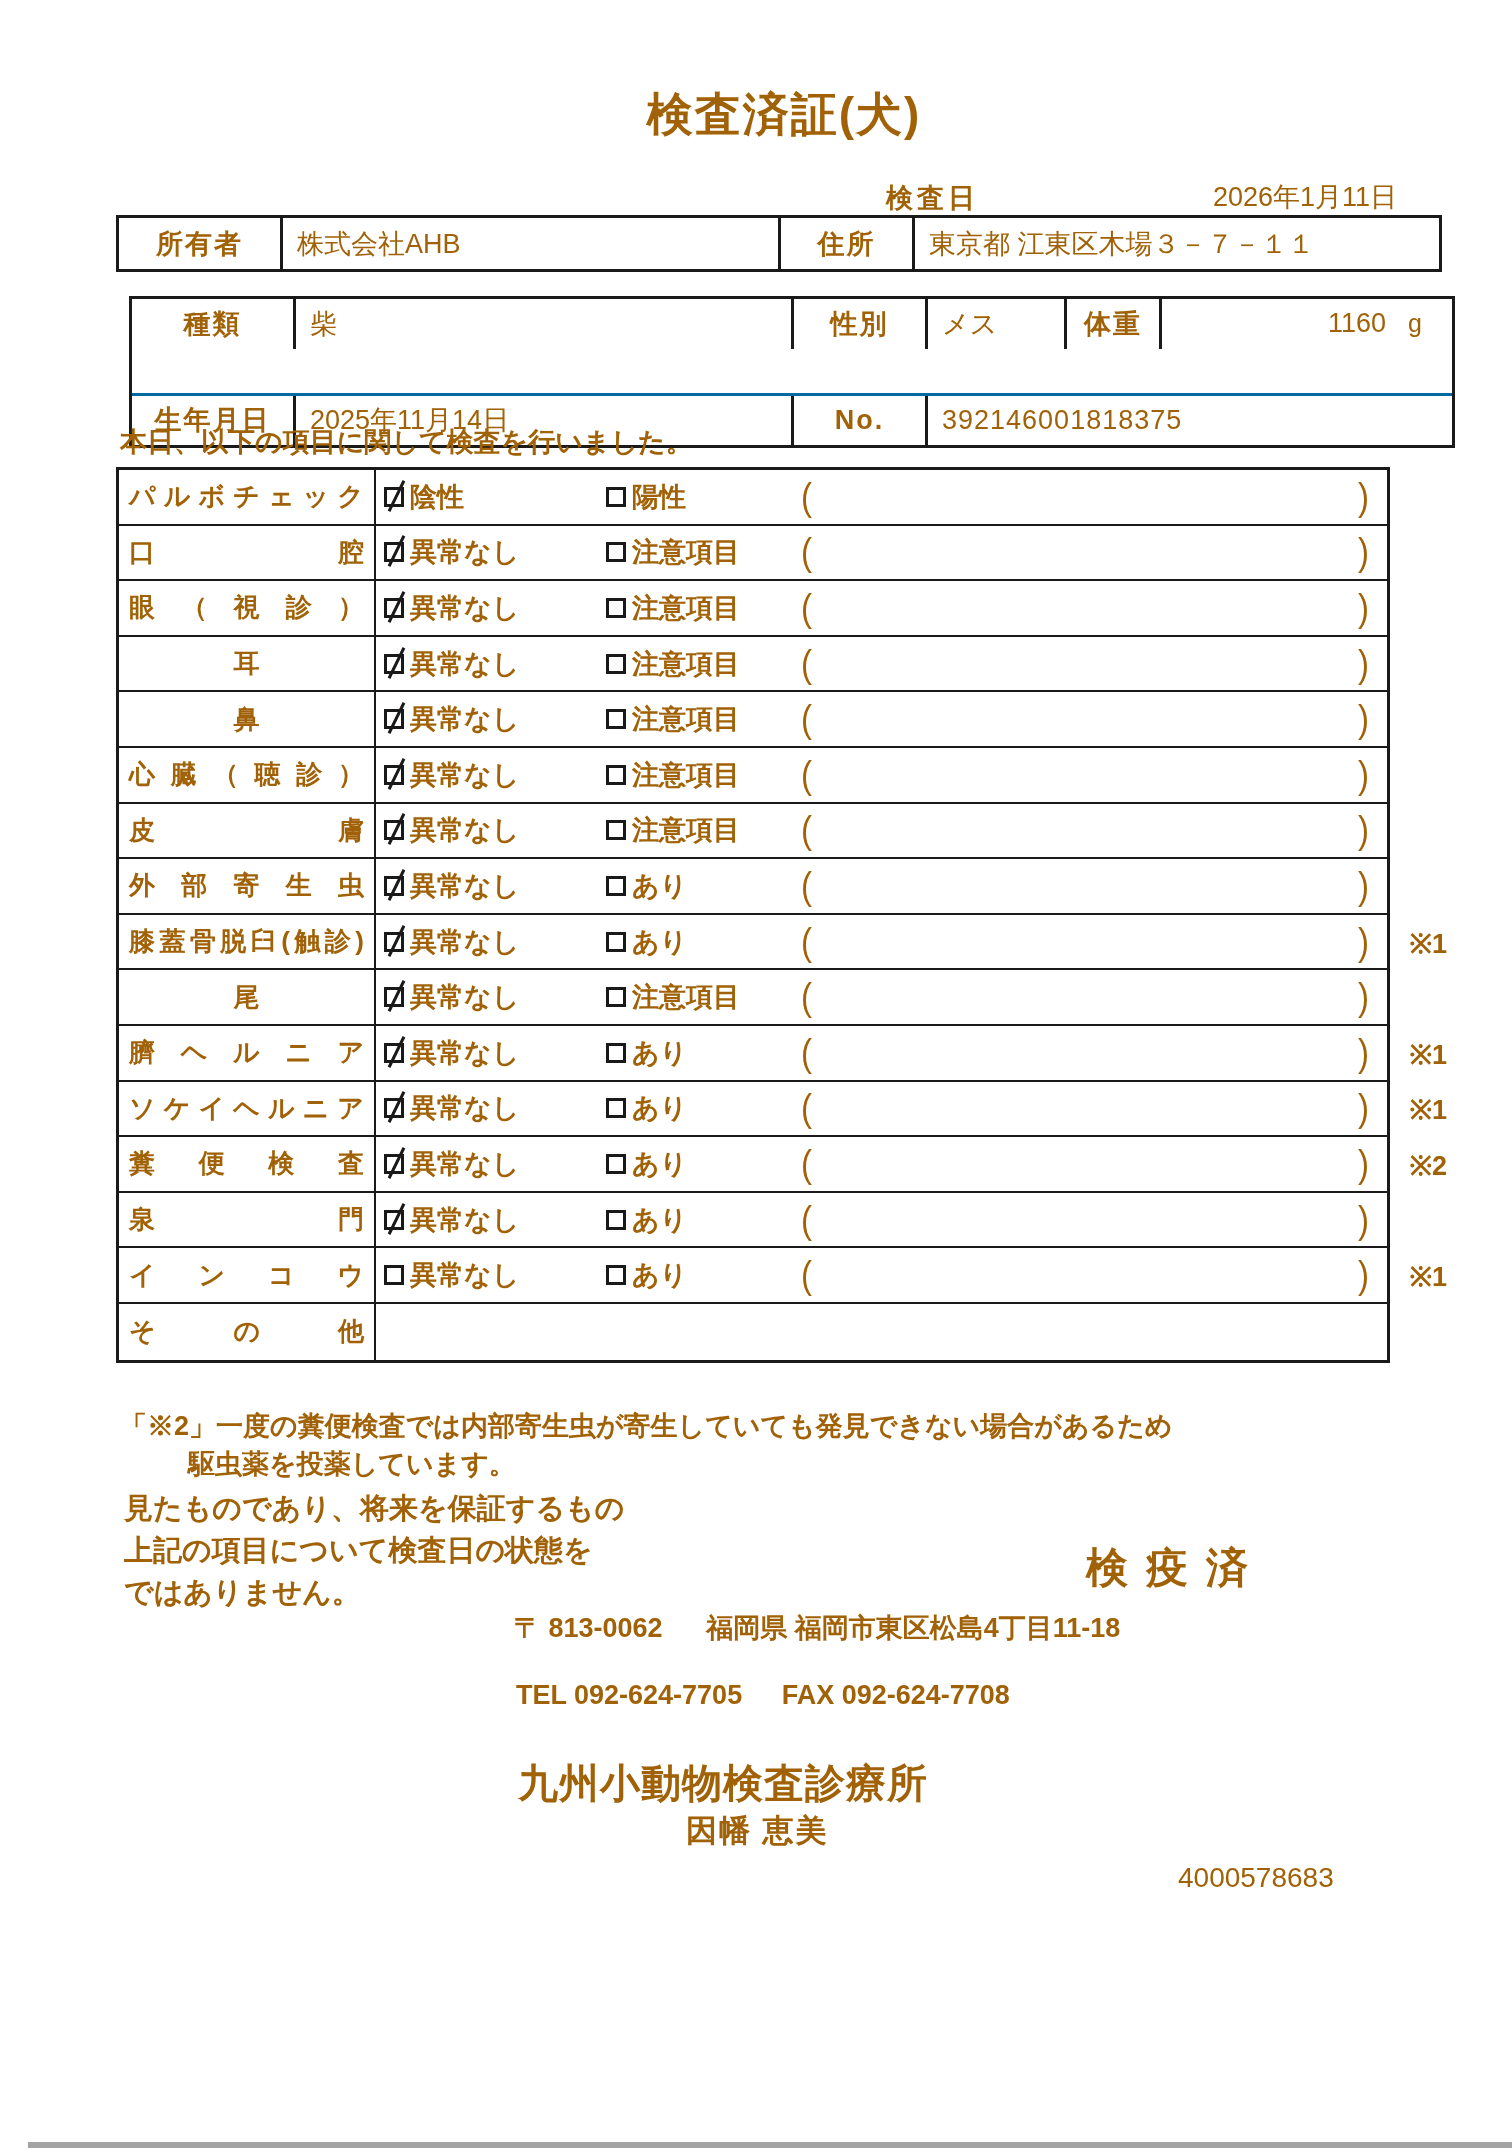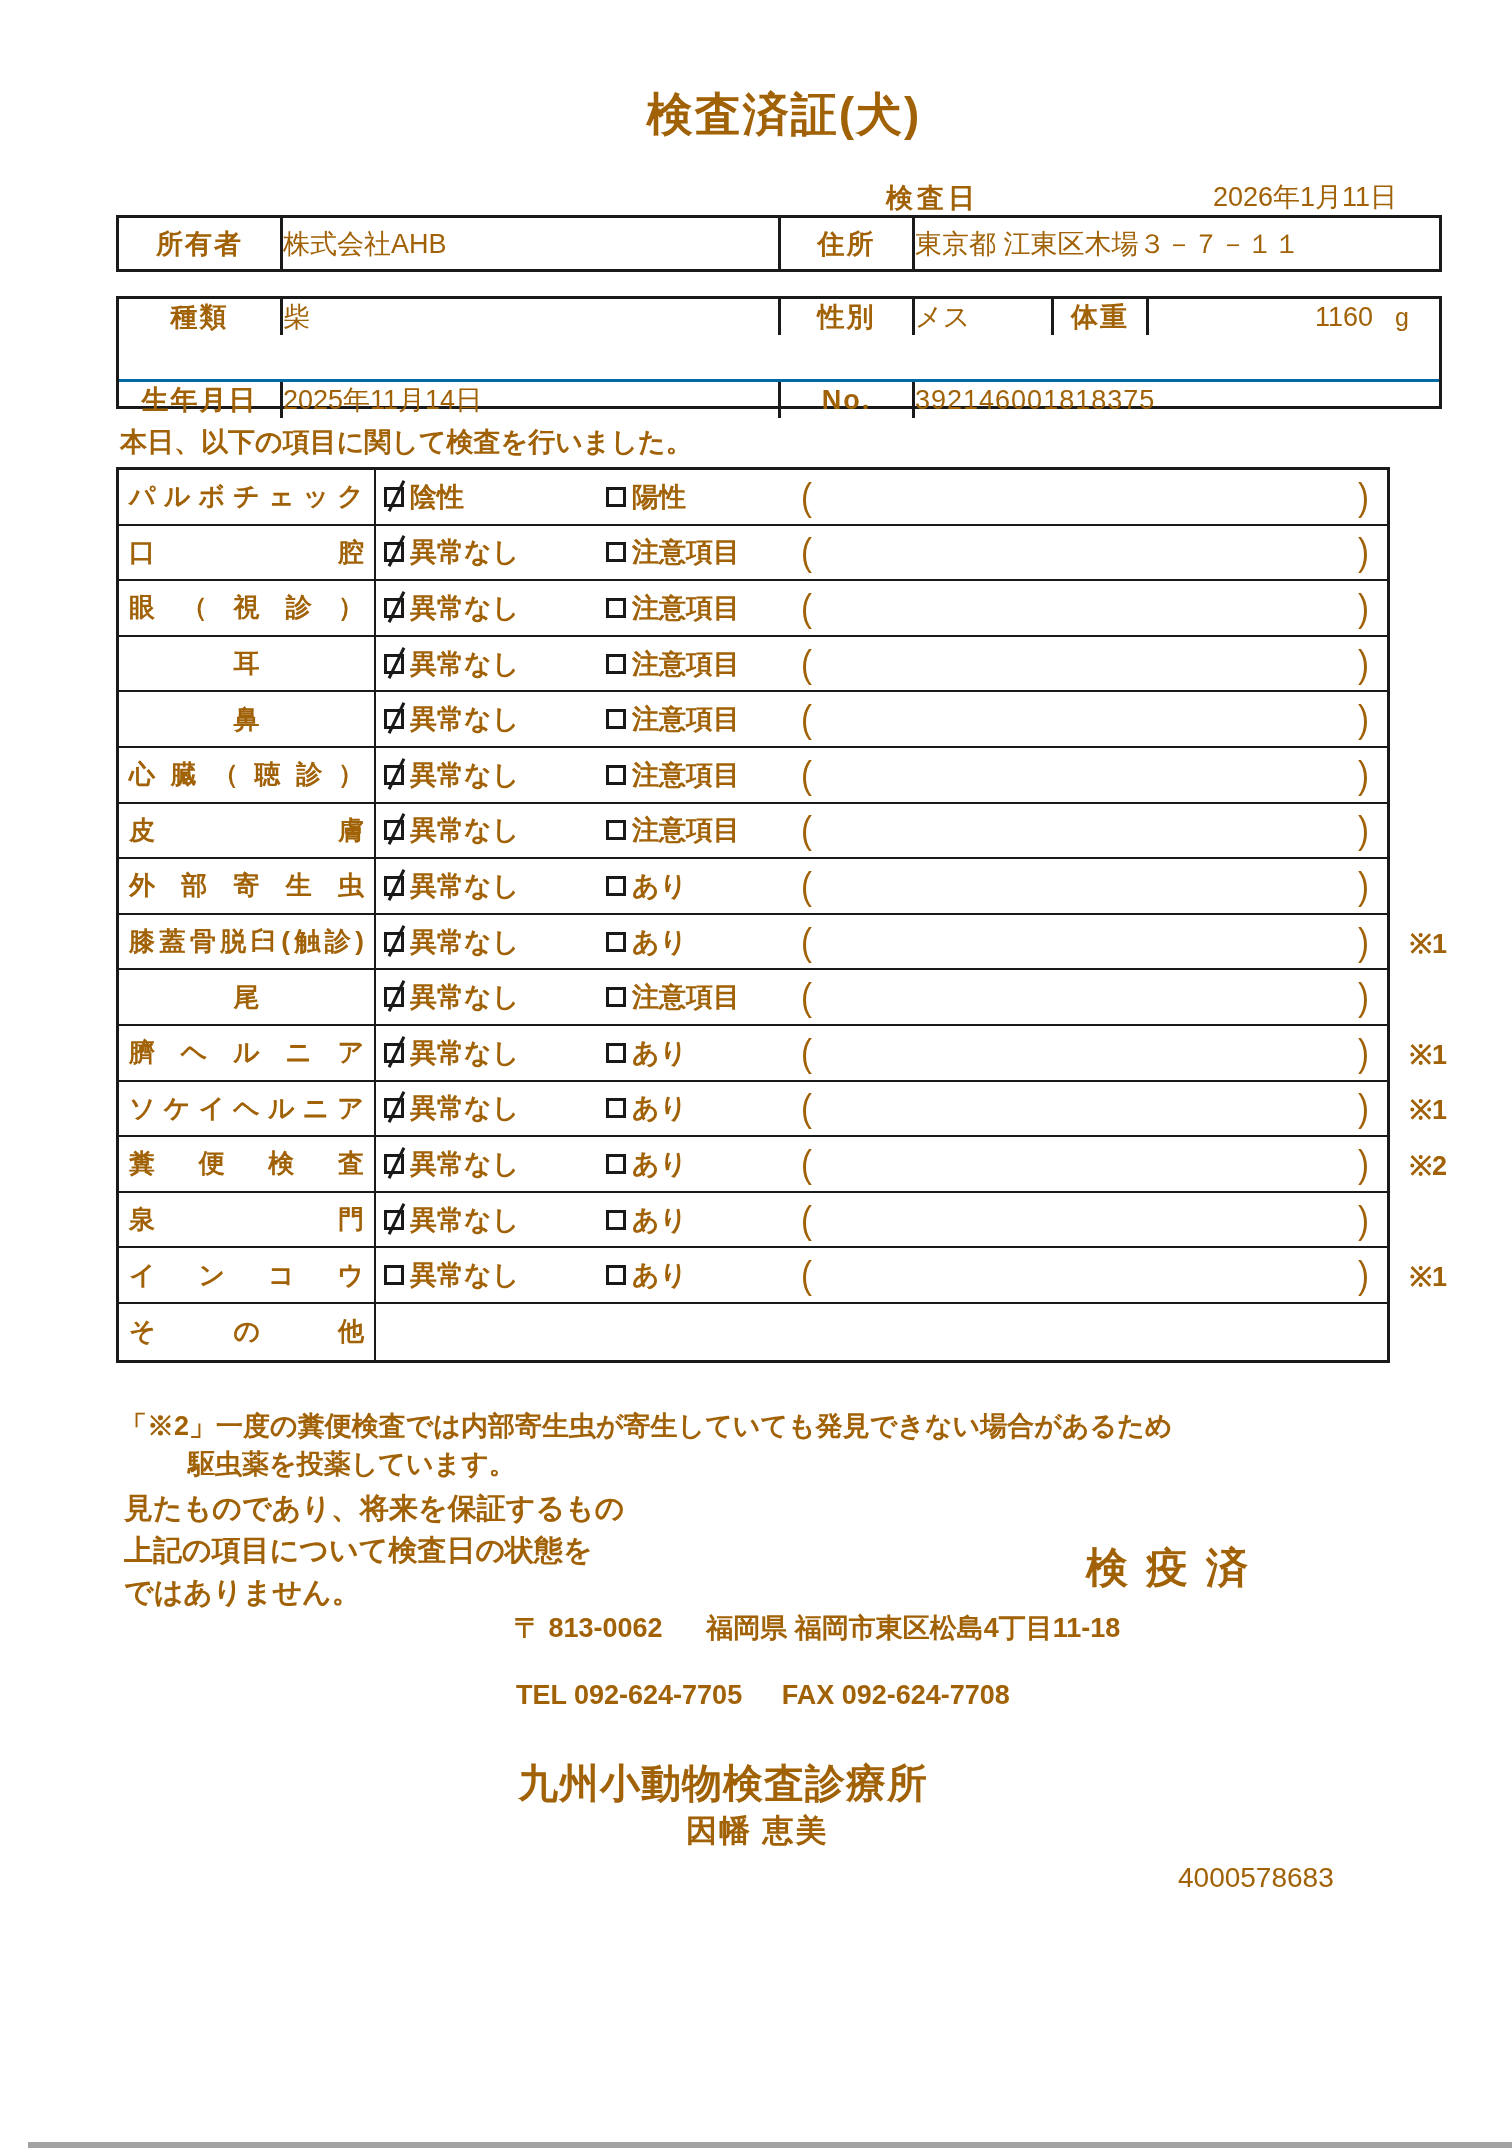--- a/index.html
+++ b/index.html
@@ -13,24 +13,24 @@
   .title{left:0;right:0;top:84px;text-align:center;font-size:46px;font-weight:700;letter-spacing:2px;}
   .date-label{left:858px;top:180px;font-size:27px;font-weight:700;letter-spacing:4px;}
   .date-value{left:1185px;top:179px;font-size:27px;font-weight:400;}
 
   
   .htable{border:3px solid #1a1a1a;display:flex;flex-direction:column;box-sizing:border-box;}
   .hrow{display:flex;flex:1;}
   .hrow + .hrow{border-top:3px solid #0369a1;}
   .hcell{display:flex;align-items:center;box-sizing:border-box;font-size:27px;}
   .hcell.lab{justify-content:center;font-weight:700;letter-spacing:2px;}
-  .hcell.val{font-weight:400;}
+  .hcell.val{padding-left:14px;font-weight:400;}
   .hcell.bdr{border-right:3px solid #1a1a1a;}
   .owner-table{left:88px;top:215px;width:1326px;height:57px;}
-  .pet-table{left:88px;top:296px;width:1326px;height:113px;gap:44px;}
+  .pet-table{left:101px;top:296px;width:1326px;height:152px;gap:44px;}
   .w-lab1{width:164px;flex:none;}
   .w-val1{width:498px;flex:none;}
   .w-lab2{width:134px;flex:none;}
   .w-sex{width:139px;flex:none;}
   .w-wlab{width:95px;flex:none;}
   .weight-val{flex:1;justify-content:flex-end;padding-right:30px;}
   .weight-unit{margin-left:22px;font-size:25px;}
   .no-val{letter-spacing:1px;}
 
   .intro{left:92px;top:424px;font-size:27px;font-weight:700;}

